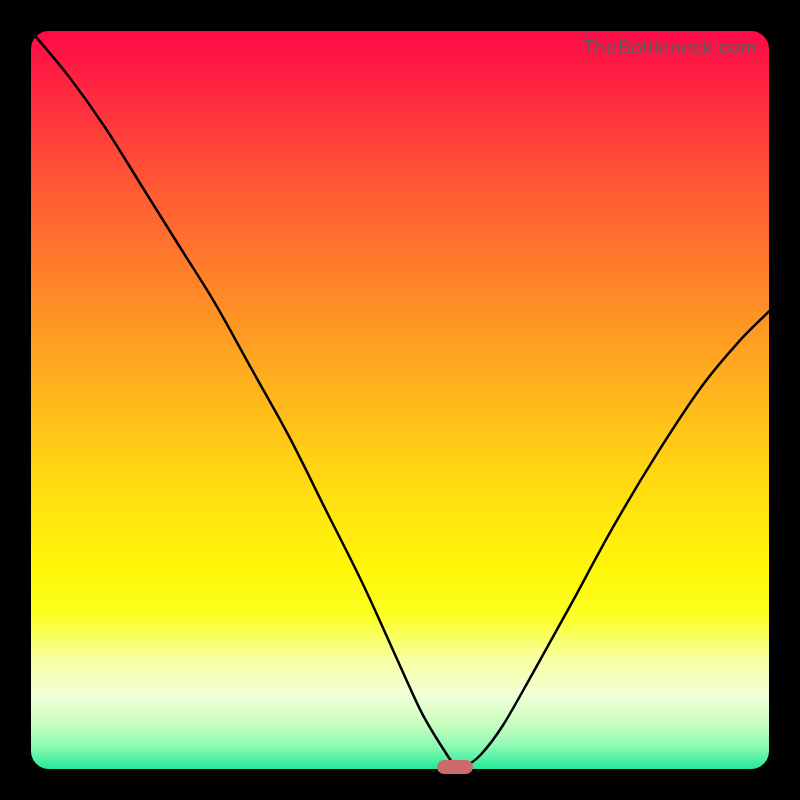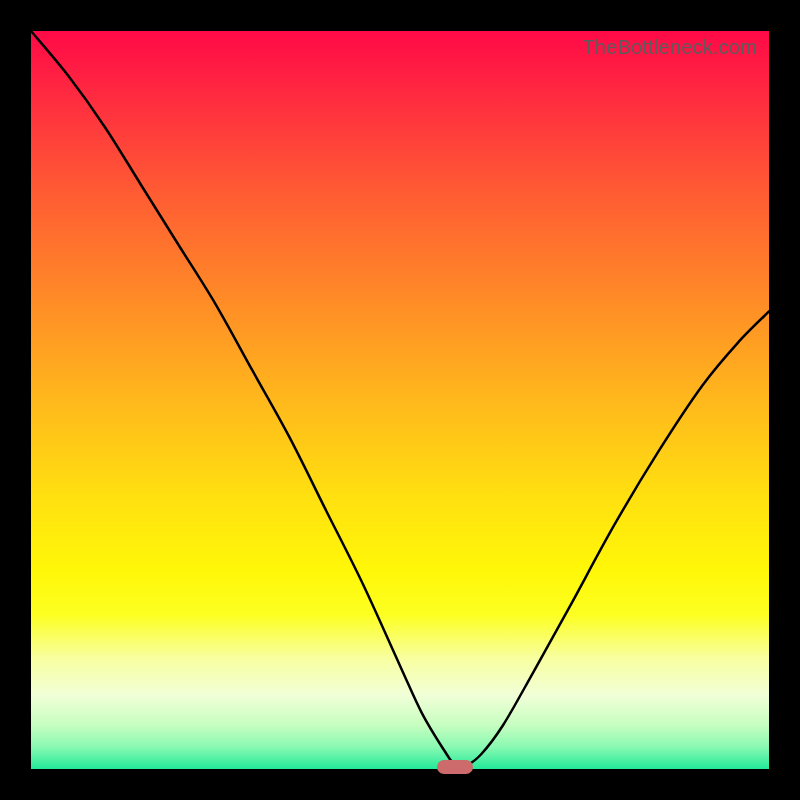--- a/index.html
+++ b/index.html
@@ -32,20 +32,21 @@
       #ffb81c 50%,
       #ffe010 63%,
       #fff708 73%,
       #fcff20 79%,
       #f8ffa0 85%,
       #f1ffd8 90%,
       #c7fec0 94%,
       #8af9b2 97%,
       #23e999 100%
     );
+    border-radius: 18px;
   }
   .watermark {
     position: absolute;
     top: 5px;
     right: 12px;
     color: #5c5c5c;
     font-size: 20px;
     font-weight: 500;
     letter-spacing: 0.2px;
     user-select: none;

